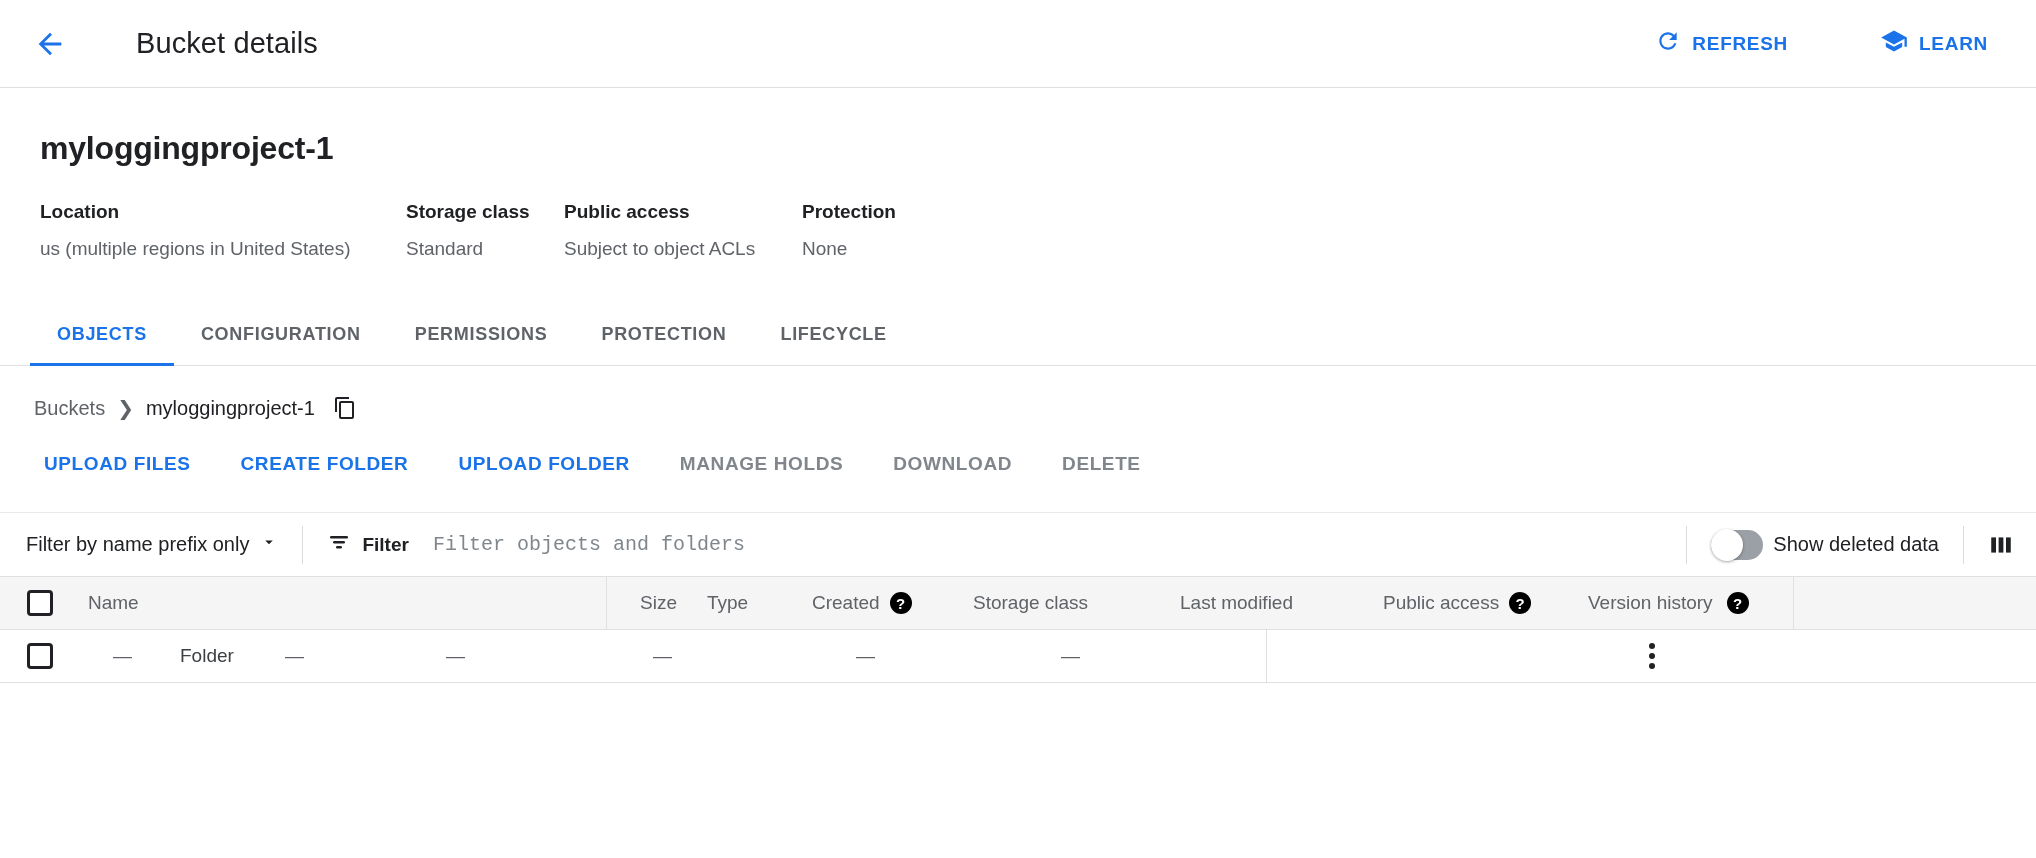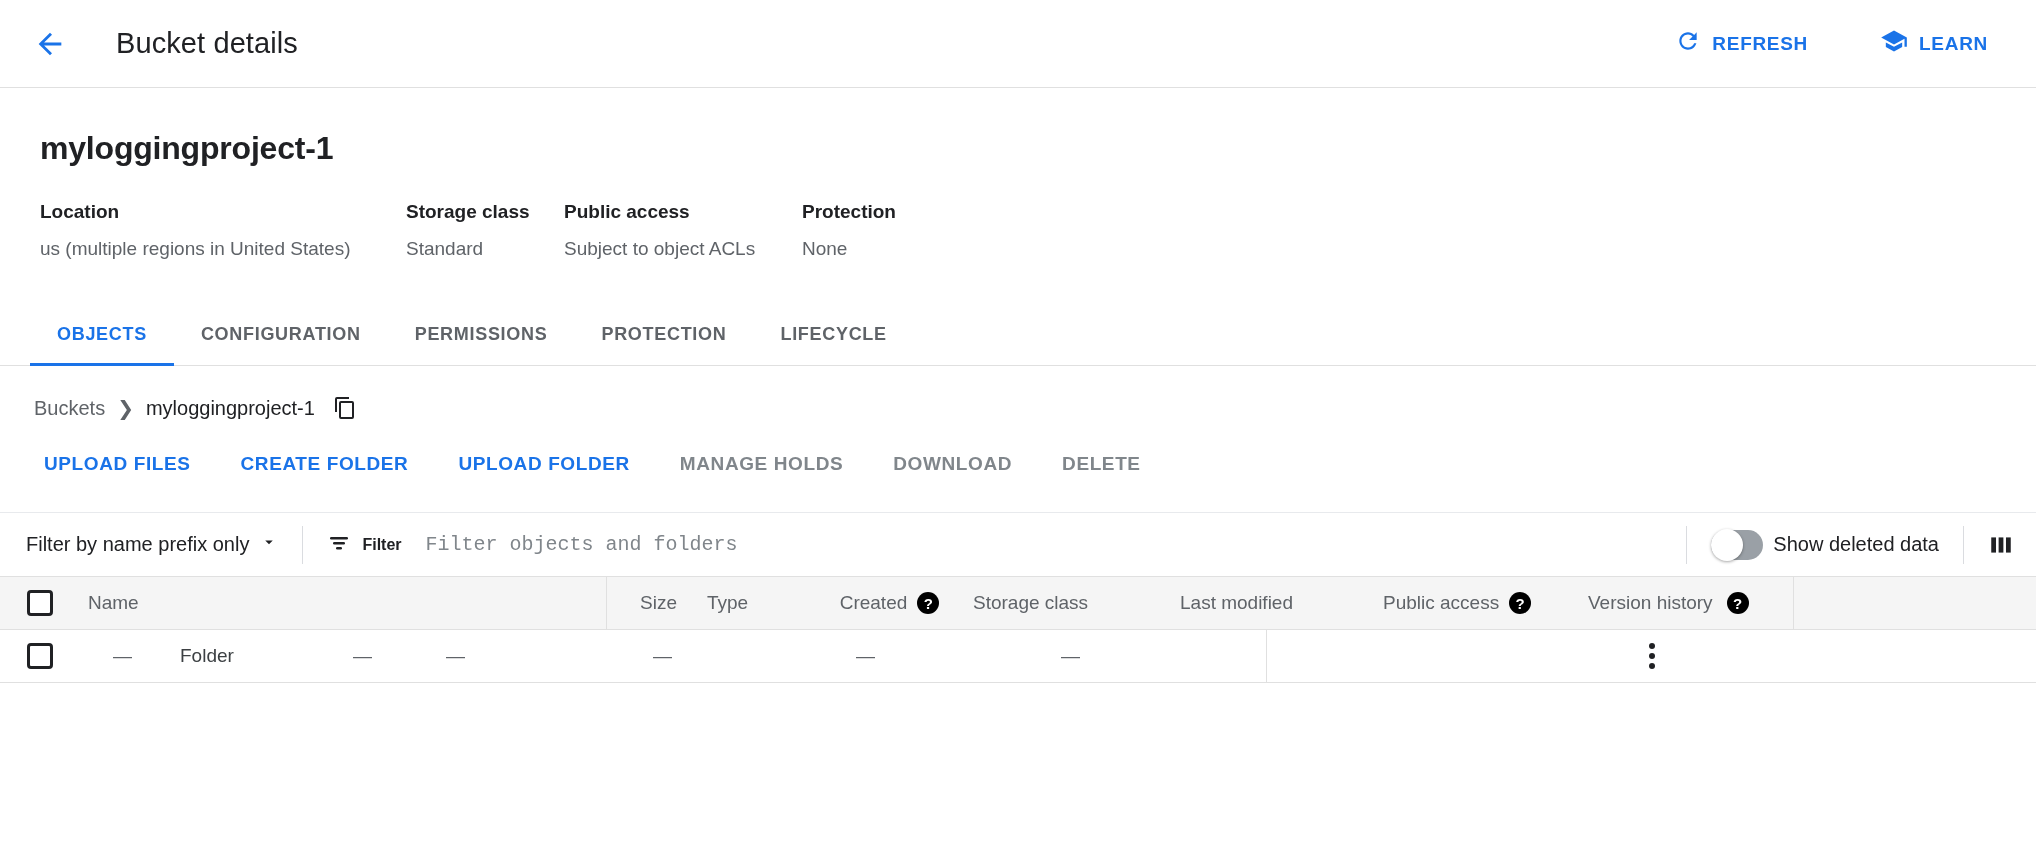--- a/index.html
+++ b/index.html
@@ -11,20 +11,21 @@
     overflow: hidden;
   }
 
   
   .appbar {
     height: 88px;
     display: flex;
     align-items: center;
     border-bottom: 1px solid #e0e0e0;
     padding: 0 34px 0 22px;
+    gap: 20px;
   }
   .back-btn {
     width: 56px; height: 56px;
     display: flex; align-items: center; justify-content: center;
     border-radius: 50%;
     cursor: pointer;
   }
   .back-btn svg { display: block; }
   .appbar-title {
     font-size: 29px;
@@ -153,21 +154,21 @@
   .vdiv {
     width: 1px;
     height: 38px;
     background: #dadce0;
     margin: 0 24px;
   }
   .filter-label {
     display: flex;
     align-items: center;
     gap: 11px;
-    font-size: 16px;
+    font-size: 19px;
     font-weight: 700;
     color: #202124;
     cursor: pointer;
   }
   .filter-input {
     flex: 1;
     border: none;
     outline: none;
     font-family: Liberation Mono, monospace;
     font-size: 20px;
@@ -214,21 +215,21 @@
     border-bottom: 1px solid #e0e0e0;
     font-size: 19px;
     color: #3c4043;
   }
   .c-check { width: 80px; display: flex; justify-content: center; align-items: center; flex: none; }
   .c-name  { width: 527px; flex: none; display: flex; align-items: center; gap: 18px;
              border-right: 1px solid #e0e0e0; height: 100%; padding-left: 8px; }
   .c-name.head { align-items: center; }
   .c-size  { width: 100px; flex: none; padding-left: 33px; }
   .c-type  { width: 105px; flex: none; padding-left: 0px; }
-  .c-created { width: 155px; flex: none; padding-left: 0px; display: flex; align-items: center; gap: 10px; justify-content: center; }
+  .c-created { width: 155px; flex: none; padding-left: 0px; display: flex; align-items: center; gap: 10px; }
   .c-storage { width: 210px; flex: none; padding-left: 6px; }
   .c-modified { width: 206px; flex: none; padding-left: 3px; }
   .c-public { width: 205px; flex: none; display: flex; align-items: center; gap: 10px; }
   .c-version { width: 205px; flex: none; display: flex; align-items: center; gap: 14px; text-align: right; }
   .c-more { flex: 1; display: flex; justify-content: center; align-items: center;
             border-left: 1px solid #e0e0e0; height: 100%; }
   .thead .c-more { border-left: 1px solid #e0e0e0; }
 
   .checkbox {
     width: 26px; height: 26px;

